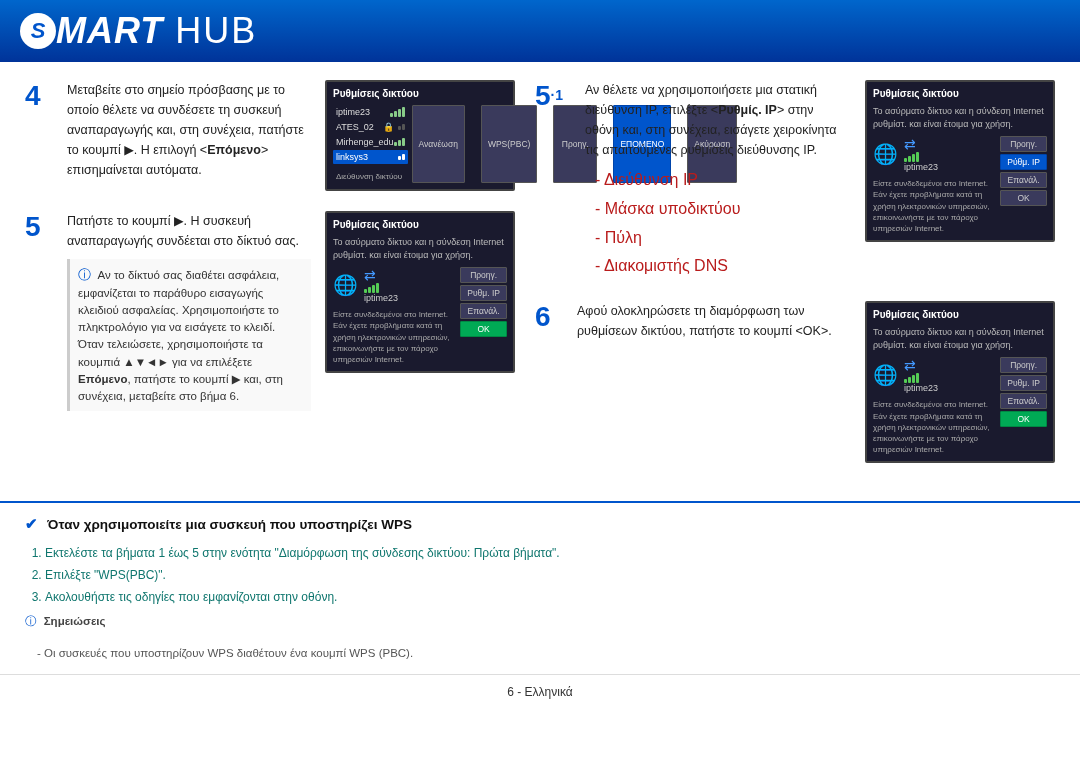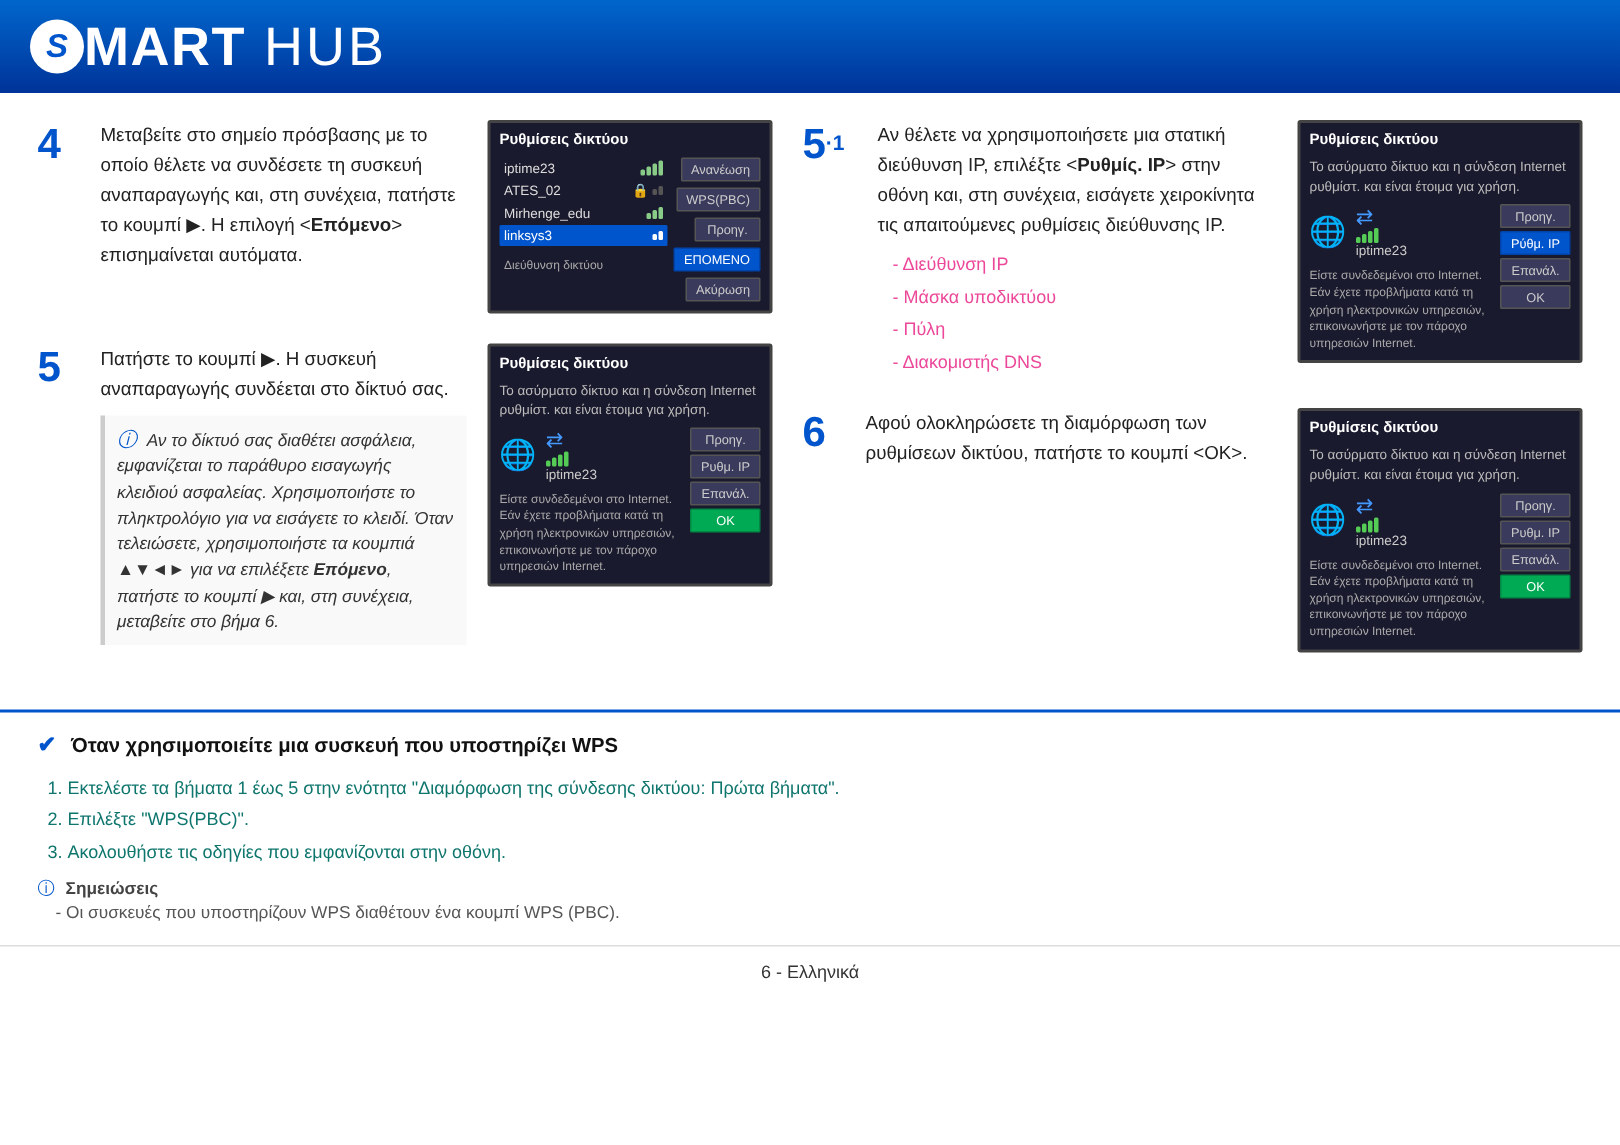--- a/index.html
+++ b/index.html
@@ -34,20 +34,21 @@
       text-align: center;
       line-height: 36px;
       font-size: 22px;
       font-weight: 900;
       font-style: italic;
     }
     .logo-mart {
       font-size: 36px;
       font-weight: 900;
       color: #fff;
+      font-style: italic;
       letter-spacing: 1px;
     }
     .logo-hub {
       font-size: 36px;
       font-weight: 300;
       color: #fff;
       margin-left: 12px;
       letter-spacing: 2px;
     }
 
@@ -96,21 +97,20 @@
     }
 
     .step-note {
       font-size: 11.5px;
       color: #333;
       margin-top: 8px;
       line-height: 1.5;
       background: #f9f9f9;
       border-left: 3px solid #ccc;
       padding: 6px 8px;
-      font-style: italic;
     }
 
     .note-icon {
       color: #0055cc;
       font-size: 13px;
       margin-right: 4px;
     }
 
     .step-screen {
       flex-shrink: 0;
@@ -168,23 +168,21 @@
       align-items: flex-end;
     }
     .signal-bar {
       width: 3px;
       background: #88cc88;
       border-radius: 1px;
     }
 
     .btn-group-vertical {
       display: flex;
-      flex-direction: column;
-      gap: 4px;
-      align-items: flex-end;
+      gap: 16px;
     }
 
     .btn-small {
       background: #3a3a5c;
       color: #ccc;
       border: 1px solid #555;
       padding: 2px 6px;
       font-size: 8.5px;
       cursor: pointer;
       border-radius: 1px;
@@ -311,21 +309,21 @@
 
     .wps-note-icon {
       color: #0055cc;
       margin-right: 4px;
     }
 
     .wps-subnote {
       padding-left: 12px;
       font-size: 11.5px;
       color: #555;
-      margin-top: 3px;
+      margin-top: 18px;
     }
 
     
     .footer {
       text-align: center;
       padding: 10px;
       font-size: 12px;
       color: #333;
       border-top: 1px solid #ddd;
     }
@@ -342,22 +340,22 @@
       color: #0055cc;
       vertical-align: super;
     }
 
     .indent-list {
       list-style: none;
       padding-left: 10px;
       margin-top: 6px;
     }
     .indent-list li {
-      font-size: 12px;
-      color: #ec4899;
+      font-size: 16px;
+      color: #b91c1c;
       line-height: 1.8;
     }
     .indent-list li::before {
       content: "- ";
     }
 
     .step6-num {
       font-size: 28px;
       font-weight: 700;
       color: #0055cc;

